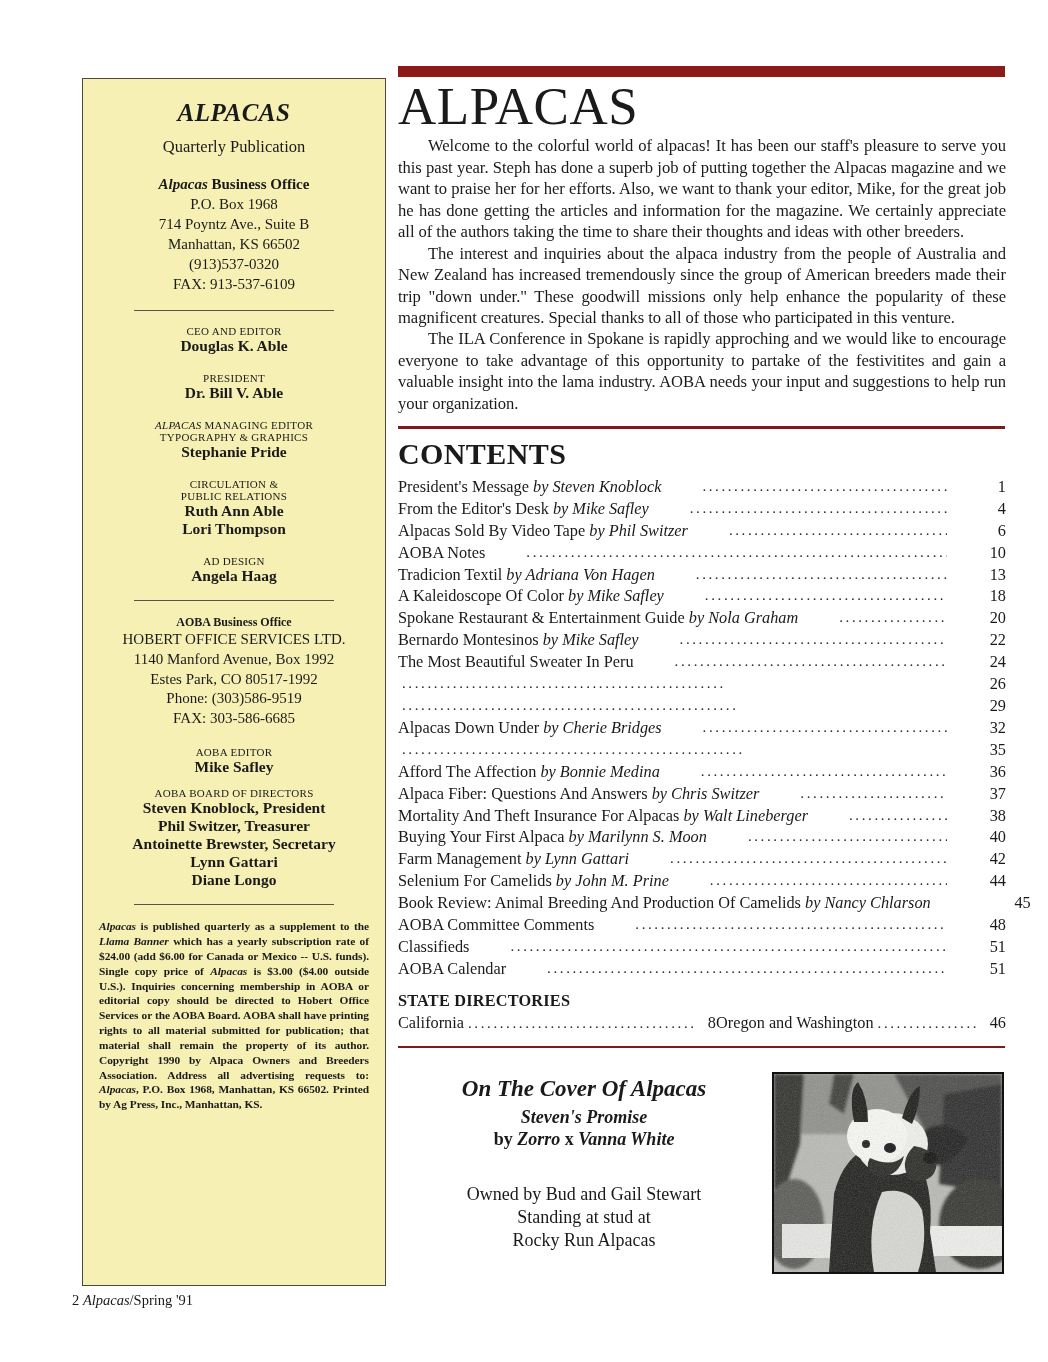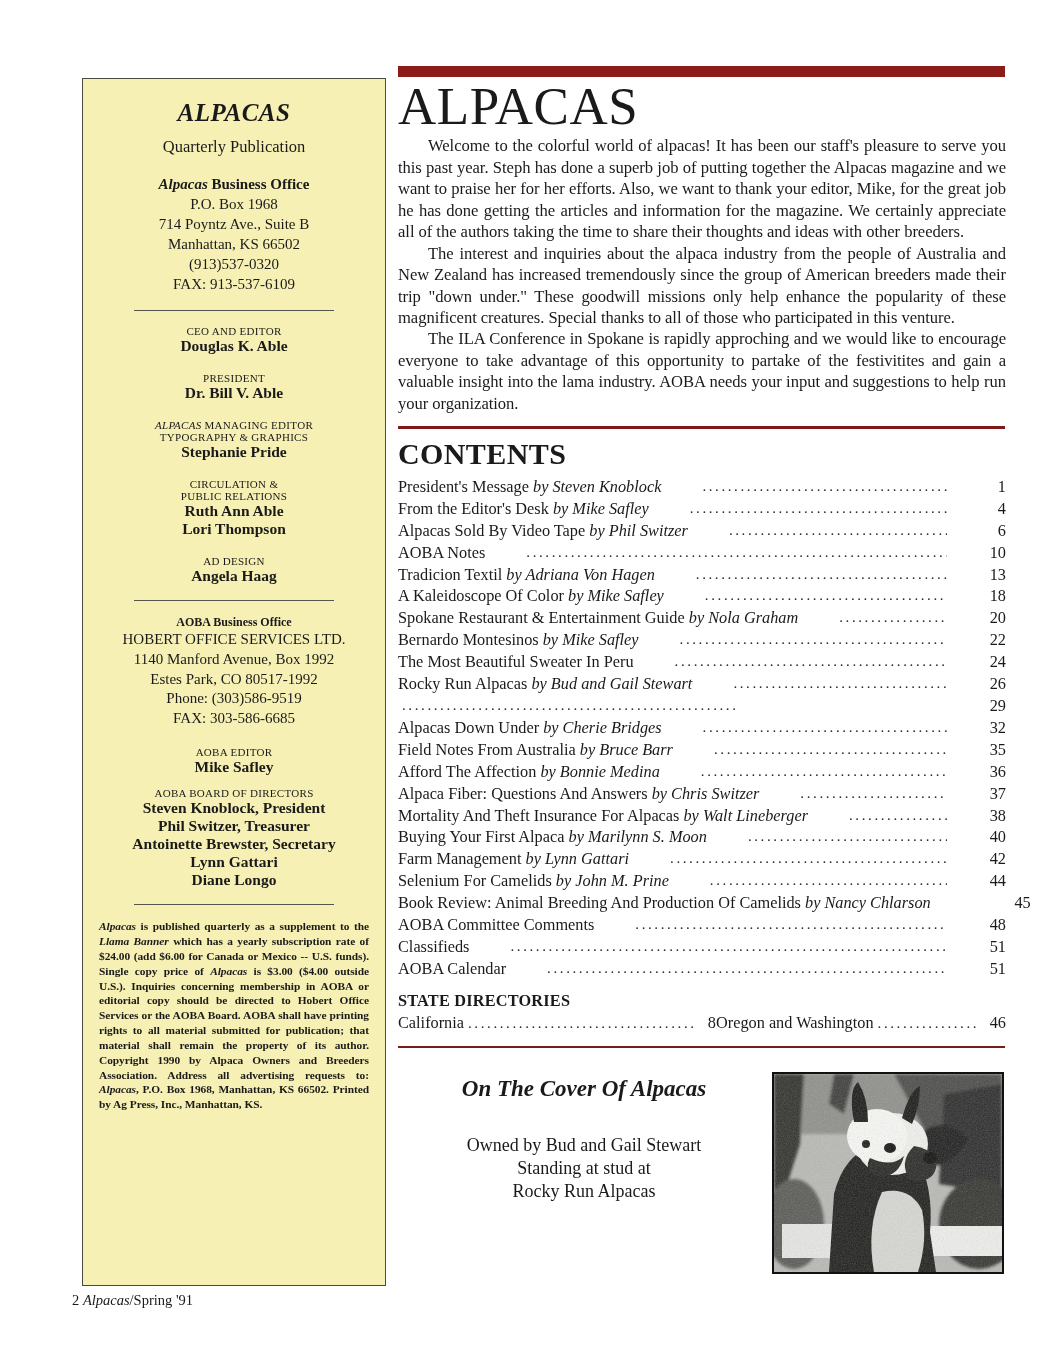--- a/index.html
+++ b/index.html
@@ -348,35 +348,33 @@
         <span class="toc-label">Bernardo Montesinos <i>by Mike Safley</i></span>
         <span class="toc-dots">............................................................</span>
         <span class="toc-page">22</span>
       </div>
       <div class="toc-row">
         <span class="toc-label">The Most Beautiful Sweater In Peru</span>
         <span class="toc-dots">.............................................................</span>
         <span class="toc-page">24</span>
       </div>
       <div class="toc-row">
-        <span class="toc-label">Rocky Run Alpacas <i>by Bud and Gail Stewart</i></span>
         <span class="toc-dots">...................................................</span>
         <span class="toc-page">26</span>
       </div>
       <div class="toc-row">
         <span class="toc-dots">.....................................................</span>
         <span class="toc-page">29</span>
       </div>
       <div class="toc-row">
         <span class="toc-label">Alpacas Down Under <i>by Cherie Bridges</i></span>
         <span class="toc-dots">........................................................</span>
         <span class="toc-page">32</span>
       </div>
       <div class="toc-row">
-        <span class="toc-label">Field Notes From Australia <i>by Bruce Barr</i></span>
         <span class="toc-dots">......................................................</span>
         <span class="toc-page">35</span>
       </div>
       <div class="toc-row">
         <span class="toc-label">Afford The Affection <i>by Bonnie Medina</i></span>
         <span class="toc-dots">.........................................................</span>
         <span class="toc-page">36</span>
       </div>
       <div class="toc-row">
         <span class="toc-label">Alpaca Fiber: Questions And Answers <i>by Chris Switzer</i></span>
@@ -438,20 +436,24 @@
       <span class="toc-page">46</span>
     </div>
   </div>
 
   <div class="section-rule"></div>
 
   <div id="cover-section">
 
     <div id="cover-caption">
       <div id="cover-heading">On The Cover Of Alpacas</div>
+      <div class="cover-sub">Steven's Promise</div>
+      <div class="cover-sub">
+        <span class="rom">by </span><span>Zorro</span><span class="rom"> x </span><span>Vanna White</span>
+      </div>
       <div id="cover-owner">
         <div>Owned by Bud and Gail Stewart</div>
         <div>Standing at stud at</div>
         <div>Rocky Run Alpacas</div>
       </div>
     </div>
 
     <div id="cover-photo">
       <svg viewBox="0 0 228 198" preserveAspectRatio="none">
         <defs>

